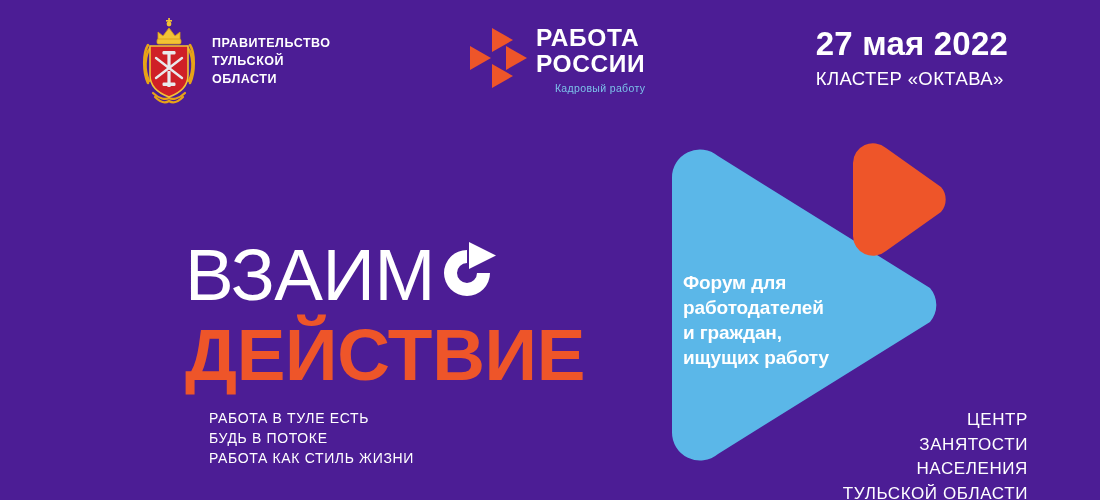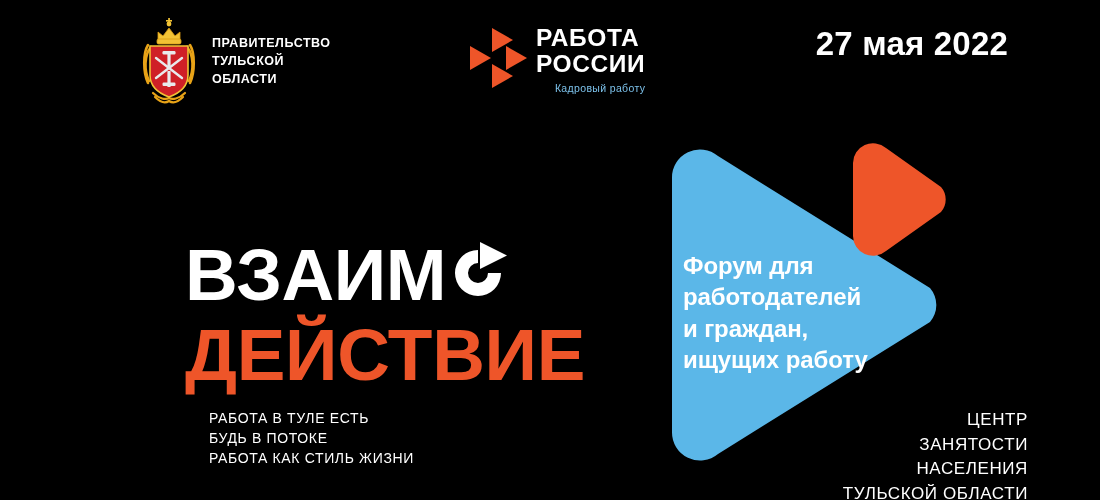--- a/index.html
+++ b/index.html
@@ -4,21 +4,21 @@
 <style>
   html, body {
     margin: 0;
     padding: 0;
     background: #0a56a5;
   }
   .banner {
     position: relative;
     width: 1100px;
     height: 500px;
-    background: #000000;
+    background: #4c1d95;
     overflow: hidden;
     font-family: "Liberation Sans", sans-serif;
     -webkit-font-smoothing: antialiased;
   }
 
   
   .gov-logo {
     position: absolute;
     left: 140px;
     top: 14px;
@@ -106,21 +106,21 @@
     top: 244px;
   }
   .headline-row1 {
     display: flex;
     align-items: center;
     height: 62px;
   }
   .headline-word-top {
     color: #ffffff;
     font-size: 73px;
-    font-weight: 700;
+    font-weight: 400;
     letter-spacing: -0.5px;
     line-height: 62px;
   }
   .refresh-icon {
     width: 62px;
     height: 62px;
     margin-left: 1px;
     margin-top: -4px;
   }
   .headline-word-bottom {
@@ -143,23 +143,23 @@
     line-height: 1.42;
     white-space: pre-line;
     text-transform: uppercase;
     margin-left: 24px;
   }
 
   
   .forum-text {
     position: absolute;
     left: 683px;
-    top: 250px;
-    color: #ffffff;
-    font-size: 24px;
+    top: 271px;
+    color: #ffffff;
+    font-size: 19px;
     font-weight: 700;
     letter-spacing: -0.1px;
     line-height: 1.31;
     white-space: pre-line;
   }
 
   .czn-text {
     position: absolute;
     right: 72px;
     top: 408px;
@@ -252,20 +252,21 @@
     </svg>
     <div class="rr-words">
       <div class="rr-title">РАБОТА
 РОССИИ</div>
       <div class="rr-sub">Кадровый работу</div>
     </div>
   </div>
 
   <div class="date-block">
     <div class="date-main">27 мая 2022</div>
+    <div class="date-venue">КЛАСТЕР «ОКТАВА»</div>
   </div>
 
   <div class="headline">
     <div class="headline-row1">
       <span class="headline-word-top">ВЗАИМ</span>
       <svg class="refresh-icon" viewBox="0 0 62 62">
         <path fill="#ffffff" d="M31 8
                  A 23 23 0 1 0 54 31
                  L 41 31
                  A 10 10 0 1 1 31 21

